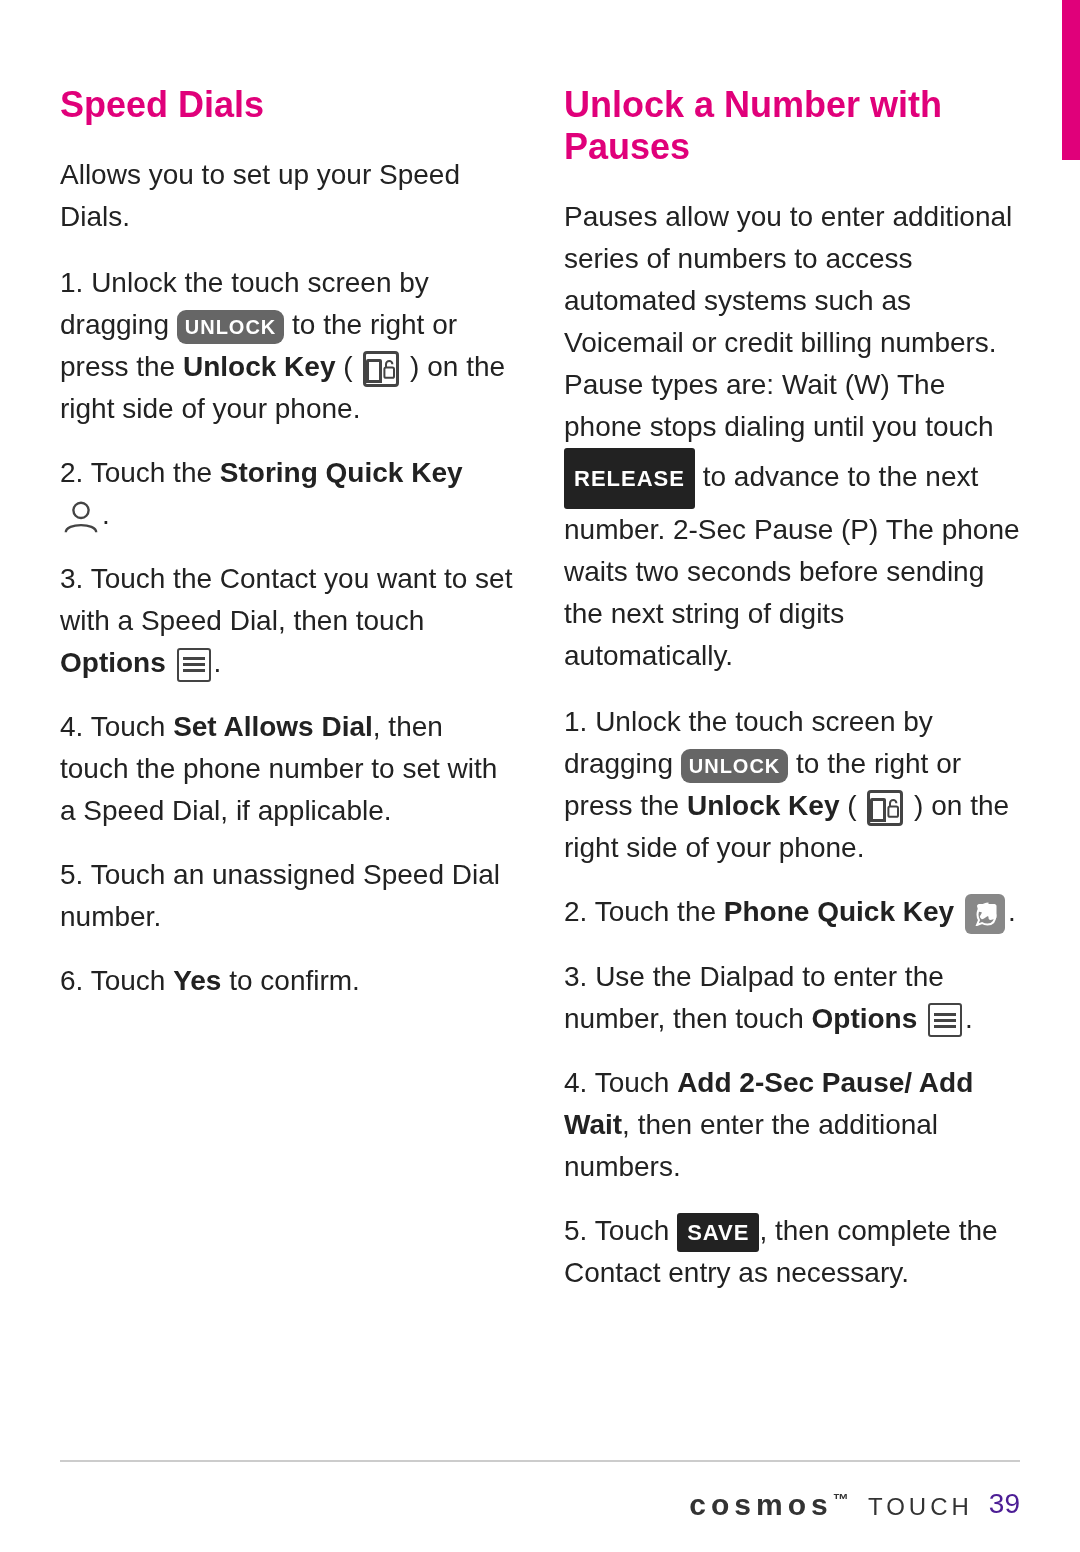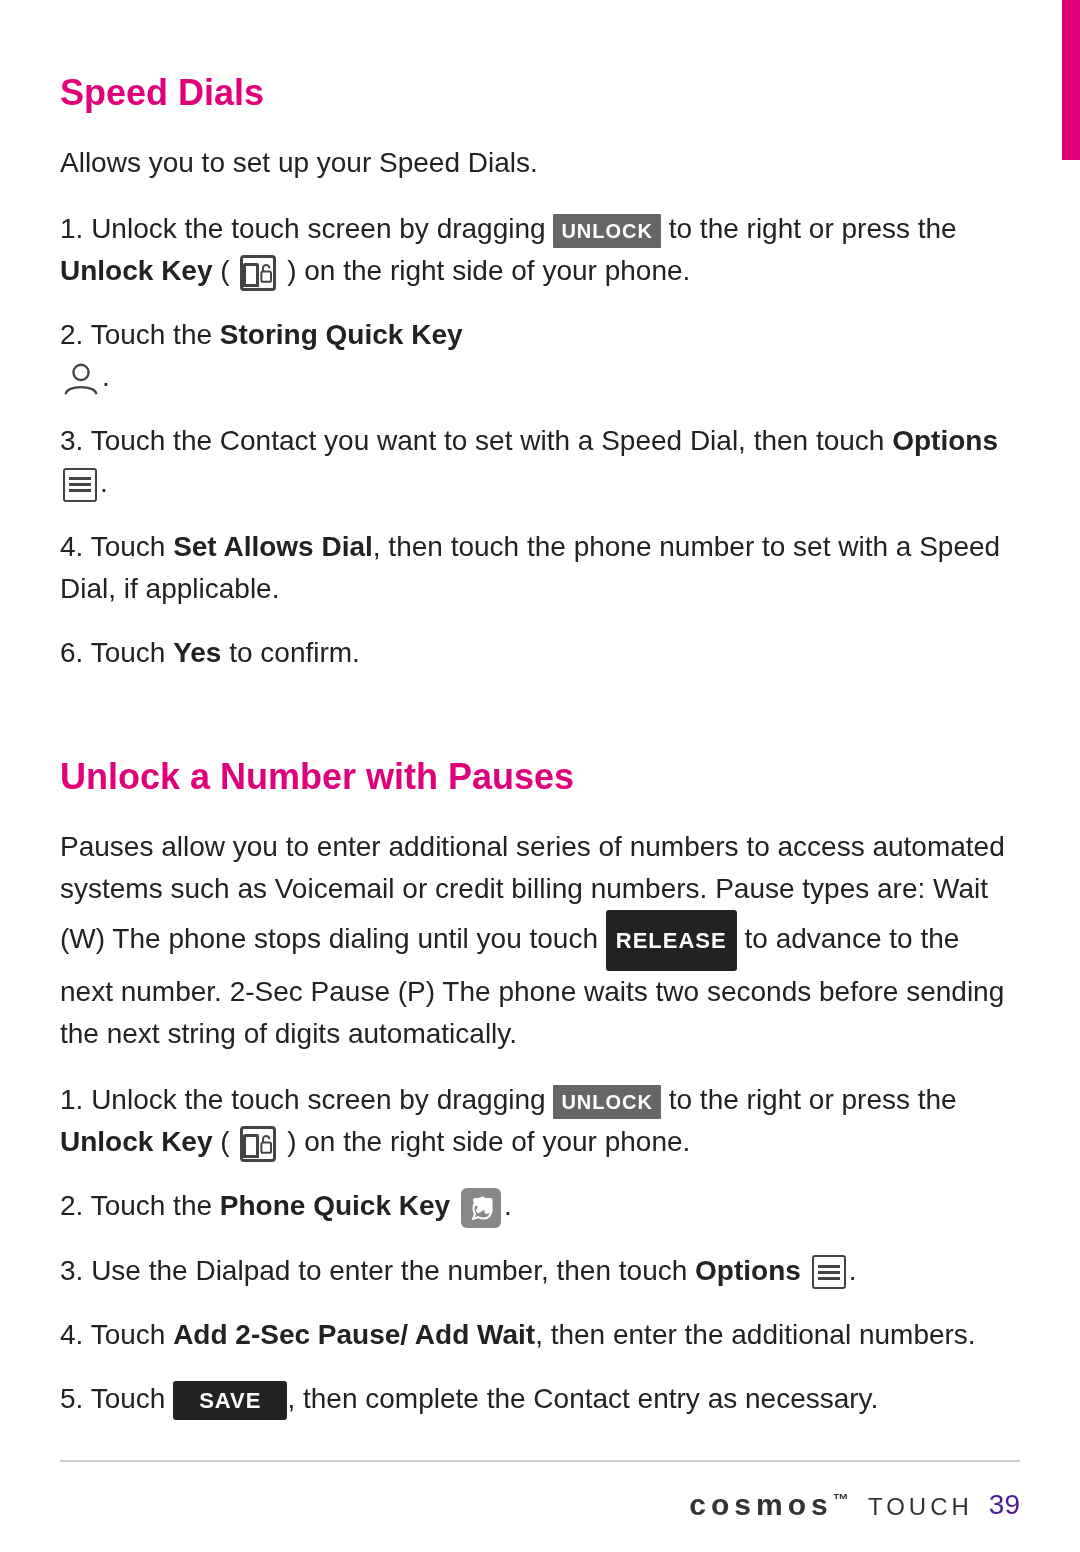--- a/index.html
+++ b/index.html
@@ -27,23 +27,22 @@
       top: 0;
       right: 0;
       width: 18px;
       height: 160px;
       background: #e0007a;
     }
 
     
     .columns {
       display: flex;
-      gap: 60px;
-      margin-top: 12px;
-      flex-direction: column;
+      gap: 48px;
+      margin-top: 24px;
     }
 
     .column {
       flex: 1;
     }
 
     
     .section-heading {
       font-size: 36px;
       font-weight: bold;
@@ -70,21 +69,21 @@
       padding-left: 0;
     }
 
     .unlock-badge {
       display: inline-block;
       background: #666666;
       color: #ffffff;
       font-size: 20px;
       font-weight: bold;
       padding: 2px 8px;
-      border-radius: 1px;
+      border-radius: 9px;
       vertical-align: middle;
       letter-spacing: 1px;
     }
 
     
     .unlock-key-icon {
       display: inline-flex;
       align-items: center;
       justify-content: center;
       width: 36px;
@@ -154,21 +153,21 @@
       vertical-align: middle;
     }
 
     
     .save-badge {
       display: inline-block;
       background: #222222;
       color: #ffffff;
       font-size: 22px;
       font-weight: bold;
-      padding: 3px 26px;
+      padding: 3px 10px;
       border-radius: 3px;
       letter-spacing: 1px;
       vertical-align: middle;
     }
 
     
     .bottom-divider {
       position: absolute;
       bottom: 90px;
       left: 60px;
@@ -179,21 +178,20 @@
 
     
     .footer {
       position: absolute;
       bottom: 30px;
       left: 0;
       right: 0;
       display: flex;
       justify-content: flex-end;
       padding-right: 60px;
-      align-items: center;
     }
 
     .footer-brand {
       font-size: 26px;
       letter-spacing: 3px;
       color: #333333;
       font-weight: bold;
       text-transform: uppercase;
     }
 
@@ -259,20 +257,23 @@
                 <span></span>
                 <span></span>
             </span>.
           </span>
         </li>
 
         <li>
           <span>4. Touch <strong>Set Allows Dial</strong>, then touch the phone number to set with a Speed Dial, if applicable.</span>
         </li>
 
+        <li>
+          <span>5. Touch an unassigned Speed Dial number.</span>
+        </li>
 
         <li>
           <span>6. Touch <strong>Yes</strong> to confirm.</span>
         </li>
 
       </ol>
     </div>
 
     <div class="column">
       <h2 class="section-heading">Unlock a Number with Pauses</h2>

